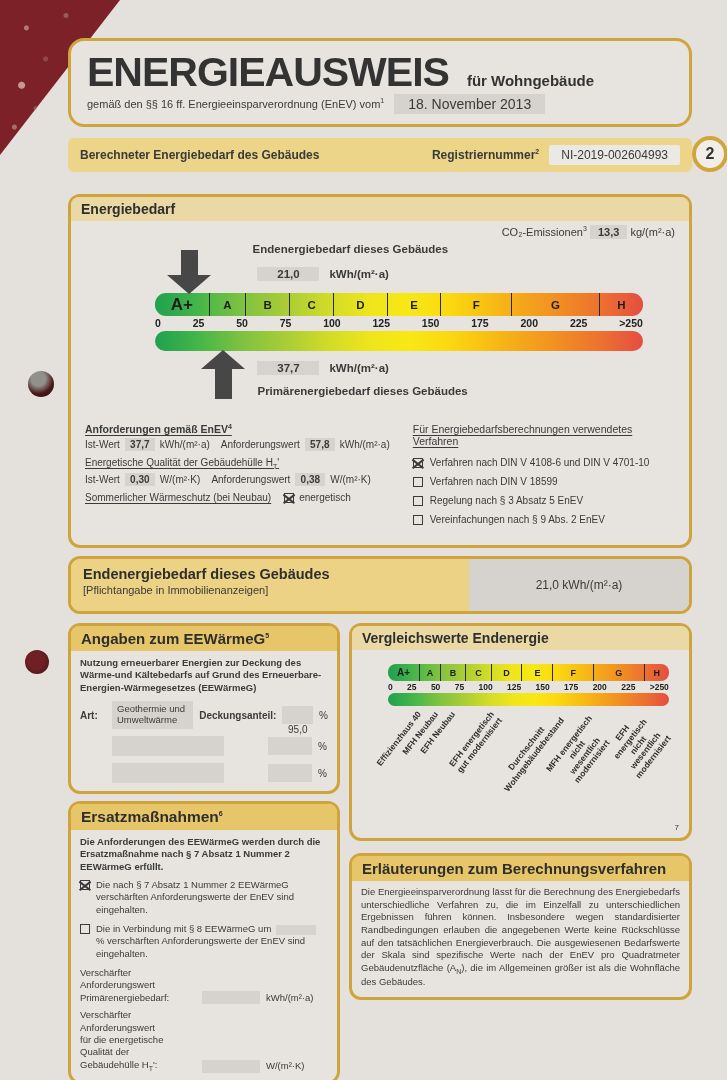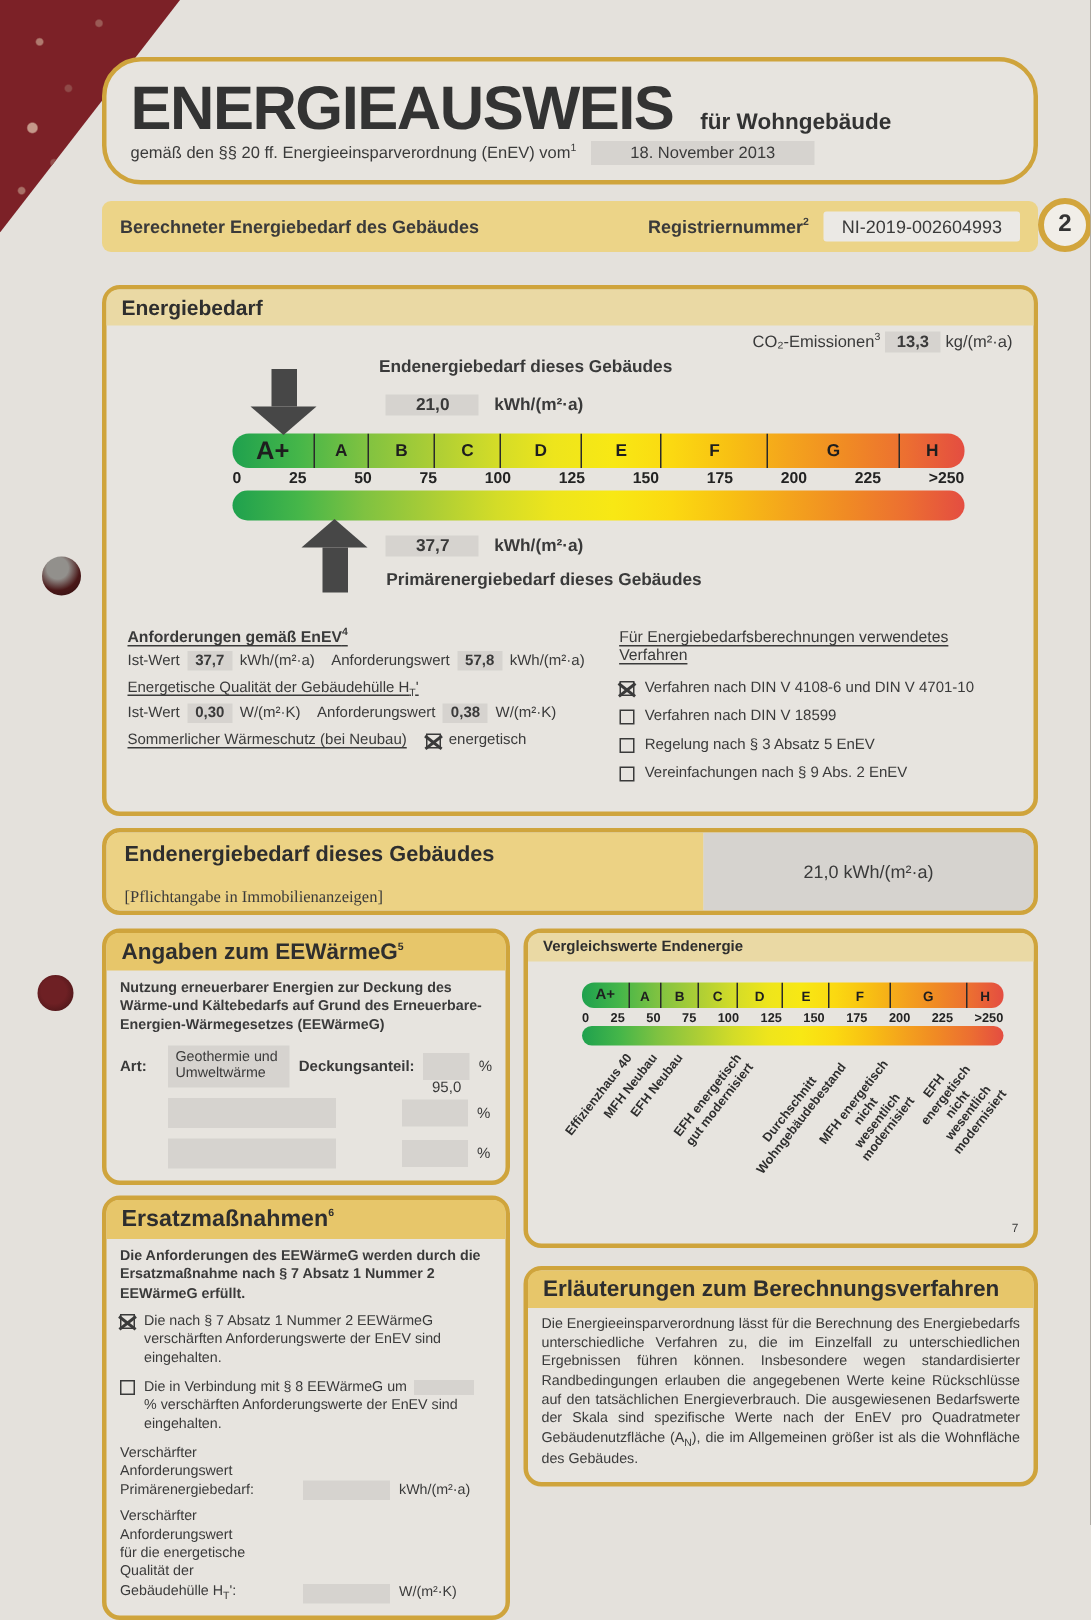--- a/index.html
+++ b/index.html
@@ -36,26 +36,26 @@
   .sup { font-size:7px; vertical-align:super; line-height:0; }
   .u { text-decoration:underline; text-underline-offset:2px; }
 
   
   .cb { position:relative; display:inline-block; width:10px; height:10px; border:1.4px solid #3a3a3a; flex:none; margin-top:1px; }
   .cb.checked::before, .cb.checked::after { content:""; position:absolute; left:-3px; right:-3px; top:50%; height:1.6px; background:#3a3a3a; }
   .cb.checked::before { transform:rotate(38deg); }
   .cb.checked::after  { transform:rotate(-38deg); }
 
   
-  .header-box { margin-top:38px; padding:8px 16px 10px 16px; border-radius:26px; }
+  .header-box { margin-top:38px; padding:8px 16px 10px 16px; border-radius:16px; }
   .title-row { display:flex; align-items:baseline; gap:18px; }
   .title { font-size:41px; font-weight:bold; color:#333; letter-spacing:-1px; }
   .subtitle { font-size:15px; font-weight:bold; color:#333; }
   .law-row { font-size:11px; margin-top:-2px; display:flex; align-items:center; gap:10px; }
-  .date { padding:2px 26px; font-size:11px; }
+  .date { padding:2px 14px; font-size:14px; }
 
   
   .regrow { position:relative; margin-top:11px; }
   .regbar { background:#ecd488; border-radius:6px; height:34px; display:flex; align-items:center; padding:0 12px; gap:10px; }
   .rb-left { font-weight:bold; font-size:12px; flex:1; }
   .rb-reg { font-weight:bold; font-size:12px; }
   .regbar .whitebox { font-size:12px; padding:3px 12px; border-radius:2px; }
   .pagecircle { position:absolute; right:-36px; top:-2px; width:36px; height:36px; border-radius:50%;
     border:4px solid #d2a53c; background:#f1eee8; display:flex; align-items:center; justify-content:center;
     font-weight:bold; font-size:16px; color:#333; }
@@ -97,21 +97,21 @@
   .col-anf .row { display:flex; align-items:center; gap:5px; margin:3px 0 6px 0; }
   .col-anf .graybox { padding:1px 5px; font-weight:bold; min-width:30px; text-align:center; }
   .col-verf { flex:1; font-size:10px; }
   .col-verf .hd { font-weight:normal; font-size:10.5px; margin-bottom:10px; }
   .col-verf .item { display:flex; gap:7px; margin-bottom:8px; align-items:flex-start; }
 
   
   .endband { margin-top:8px; display:flex; overflow:hidden; border-radius:12px; height:58px; }
   .endband .left { background:#ecd284; flex:1; padding:7px 12px; }
   .endband .left .t { font-weight:bold; font-size:14.5px; color:#2e2e2e; }
-  .endband .left .s { font-size:11px; margin-top:14px;font-family:Liberation Serif, serif; }
+  .endband .left .s { font-size:11px; margin-top:2px; }
   .endband .right { width:220px; background:#d6d3cf; display:flex; align-items:center; justify-content:center; font-size:12px; }
 
   
   .lower { display:flex; gap:9px; margin-top:9px; align-items:flex-start; }
   .lcol { width:272px; }
   .rcol { flex:1; }
 
   .eew-box .hband { font-size:15px; }
   .eew-box .body { padding:6px 9px 8px 9px; }
   .eew-intro { font-weight:bold; font-size:9.5px; line-height:1.3; }
@@ -128,21 +128,21 @@
   .ers-box .body { padding:6px 9px 8px 9px; font-size:9.5px; line-height:1.3; }
   .ers-intro { font-weight:bold; margin-bottom:6px; }
   .ers-item { display:flex; gap:6px; margin-bottom:7px; align-items:flex-start; }
   .ers-item .graybox { width:40px; height:11px; margin:0 2px; }
   .ers-row { display:flex; align-items:flex-end; gap:6px; margin-top:5px; }
   .ers-row .lbl { flex:1; white-space:pre-line; }
   .ers-row .graybox { width:58px; height:13px; }
   .ers-row .unit { width:62px; }
 
   .vgl-box { position:relative; }
-  .vgl-box .hband { font-size:10px; }
+  .vgl-box .hband { font-size:14px; }
   .miniwrap { margin:14px 20px 0 36px; }
   .mini .cellbar { height:17px; border-radius:8px; }
   .mini .cell { font-size:9px; }
   .mini .cell.big { font-size:10px; }
   .mini .cell + .cell { border-left:1.3px solid #2a2a2a; }
   .mini .ticks { font-size:8.5px; padding:1px 0; }
   .mini .gradbar { height:13px; border-radius:7px; }
   .rotzone { position:relative; height:132px; }
   .rotlbl { position:absolute; top:4px; font-size:8.5px; font-weight:bold; color:#2e2e2e;
     white-space:pre-line; text-align:center; line-height:1.15;
@@ -163,21 +163,21 @@
   <div class="hole hole2"></div>
 
   <div class="content">
 
     <div class="gbox header-box">
       <div class="title-row">
         <span class="title">ENERGIEAUSWEIS</span>
         <span class="subtitle">für Wohngebäude</span>
       </div>
       <div class="law-row">
-        <span><span>gemäß den §§ 20 ff. Energieeinsparverordnung (EnEV) vom</span><sup class="sup">1</sup></span>
+        <span><span>gemäß den §§ 16 ff. Energieeinsparverordnung (EnEV) vom</span><sup class="sup">1</sup></span>
         <span class="graybox date">18. November 2013</span>
       </div>
     </div>
 
     <div class="regrow">
       <div class="regbar">
         <span class="rb-left">Berechneter Energiebedarf des Gebäudes</span>
         <span class="rb-reg"><span>Registriernummer</span><sup class="sup">2</sup></span>
         <span class="whitebox">NI-2019-002604993</span>
       </div>

